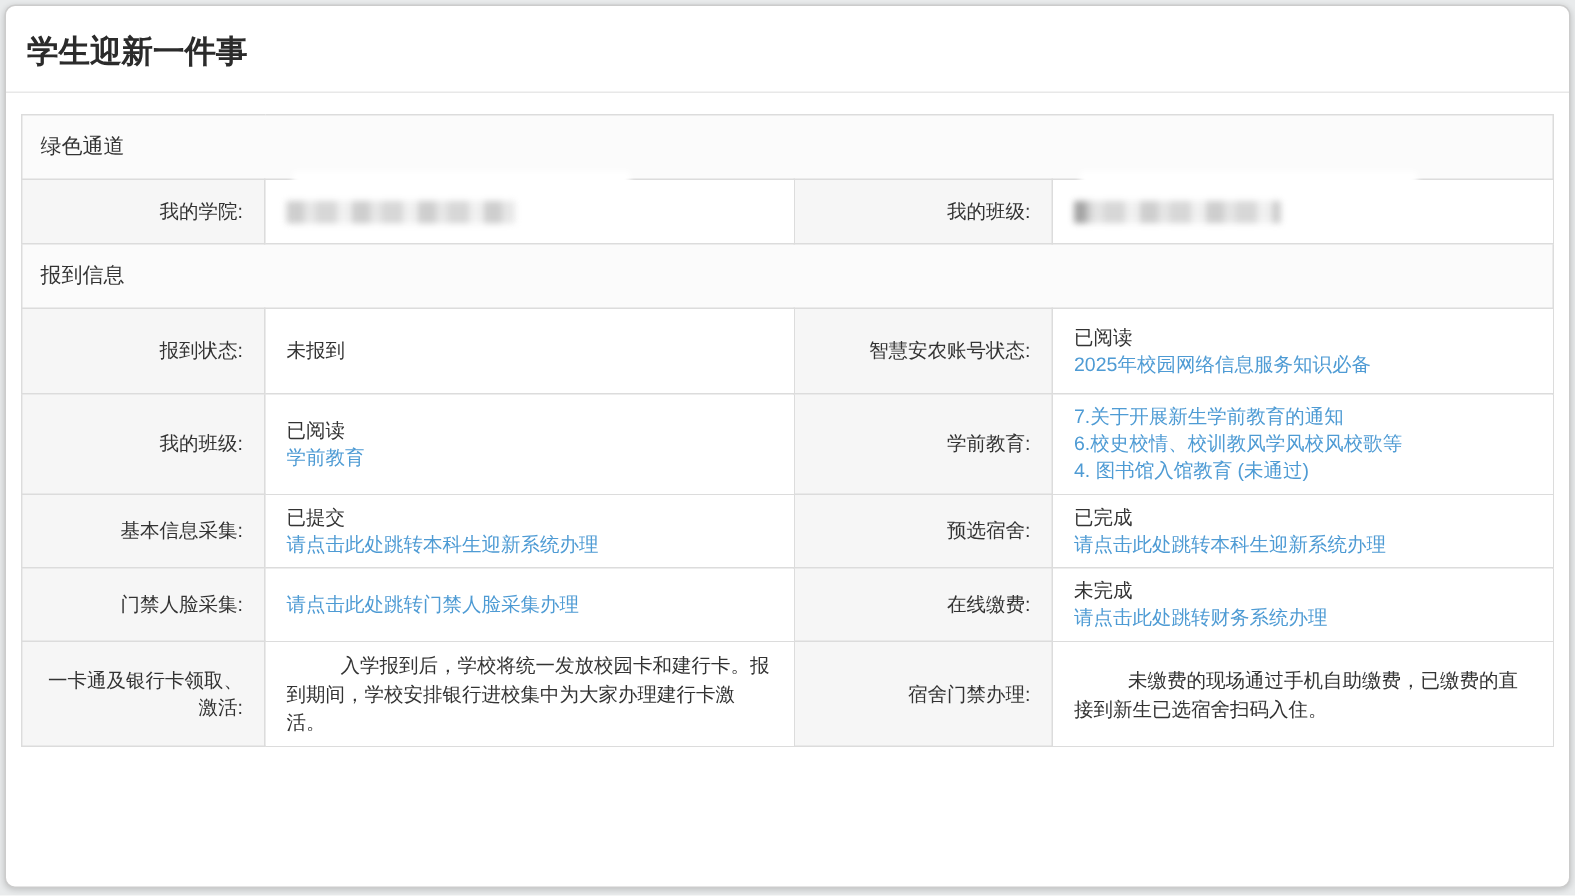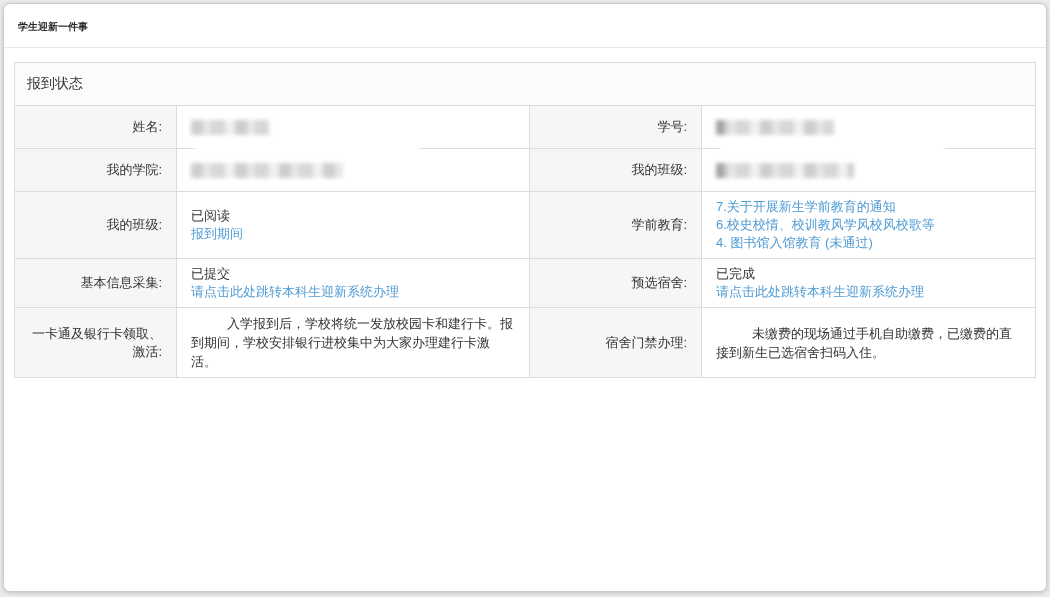--- a/index.html
+++ b/index.html
@@ -14,21 +14,21 @@
   }
   .card {
     background: #fff;
     border: 1px solid #cccccc;
     border-radius: 7px;
     height: 589px;
     overflow: hidden;
     box-shadow: 0 1px 4px rgba(0,0,0,0.18);
   }
   .card-title {
-    font-size: 10px;
+    font-size: 21px;
     font-weight: bold;
     color: #2b2b2b;
     padding: 16px 14px 13px 14px;
     border-bottom: 1px solid #e8e8e8;
   }
   .table-wrap { margin: 14px 10px 10px 10px; }
   table.info-table {
     width: 100%;
     border-collapse: collapse;
     font-size: 13px;
@@ -98,48 +98,56 @@
     <table class="info-table">
       <colgroup>
         <col style="width:162px">
           <col style="width:353px">
           <col style="width:172px">
           <col>
       </colgroup>
 
       <tbody>
           <tr>
-        <td class="section-head" colspan="4">报到状态</td>
-      </tr>
-      <tr class="r-basic">
-        <td class="label">姓名:</td>
-        <td class="value"><span class="redact" style="width:78px"></span></td>
-        <td class="label">学号:</td>
-        <td class="value"><span class="redact dark-lead" style="width:118px"></span></td>
+        <td class="section-head" colspan="4">绿色通道</td>
       </tr>
       <tr class="r-basic">
         <td class="label">我的学院:</td>
         <td class="value">
           <div class="smudge"></div>
           <span class="redact" style="width:152px"></span>
         </td>
         <td class="label">我的班级:</td>
         <td class="value">
           <div class="smudge"></div>
           <span class="redact dark-lead" style="width:138px"></span>
         </td>
       </tr>
 
+      <tr>
+        <td class="section-head" colspan="4">报到信息</td>
+      </tr>
 
+      <tr class="h57">
+        <td class="label">报到状态:</td>
+        <td class="value">
+          <span class="line">未报到</span>
+        </td>
+        <td class="label">智慧安农账号状态:</td>
+        <td class="value">
+          <span class="line">已阅读</span>
+          <a class="line link">2025年校园网络信息服务知识必备</a>
+        </td>
+      </tr>
 
       <tr class="h60">
         <td class="label">我的班级:</td>
         <td class="value">
           <span class="line">已阅读</span>
-          <a class="line link">报到期间</a>
+          <a class="line link">学前教育</a>
         </td>
         <td class="label">学前教育:</td>
         <td class="value">
           <a class="line link">7.关于开展新生学前教育的通知</a>
           <a class="line link">6.校史校情、校训教风学风校风校歌等</a>
           <a class="line link">4. 图书馆入馆教育 (未通过)</a>
         </td>
       </tr>
 
       <tr class="h46">
@@ -149,20 +157,31 @@
           <a class="line link">请点击此处跳转本科生迎新系统办理</a>
         </td>
         <td class="label">预选宿舍:</td>
         <td class="value">
           <span class="line">已完成</span>
           <a class="line link">请点击此处跳转本科生迎新系统办理</a>
         </td>
       </tr>
 
 
+      <tr class="h46">
+        <td class="label">门禁人脸采集:</td>
+        <td class="value">
+          <a class="line link">请点击此处跳转门禁人脸采集办理</a>
+        </td>
+        <td class="label">在线缴费:</td>
+        <td class="value">
+          <span class="line">未完成</span>
+          <a class="line link">请点击此处跳转财务系统办理</a>
+        </td>
+      </tr>
 
       <tr class="h48">
         <td class="label">一卡通及银行卡领取、激活:</td>
         <td class="value">
           <span class="para">入学报到后，学校将统一发放校园卡和建行卡。报到期间，学校安排银行进校集中为大家办理建行卡激活。</span>
         </td>
         <td class="label">宿舍门禁办理:</td>
         <td class="value">
           <span class="para">未缴费的现场通过手机自助缴费，已缴费的直接到新生已选宿舍扫码入住。</span>
         </td>

